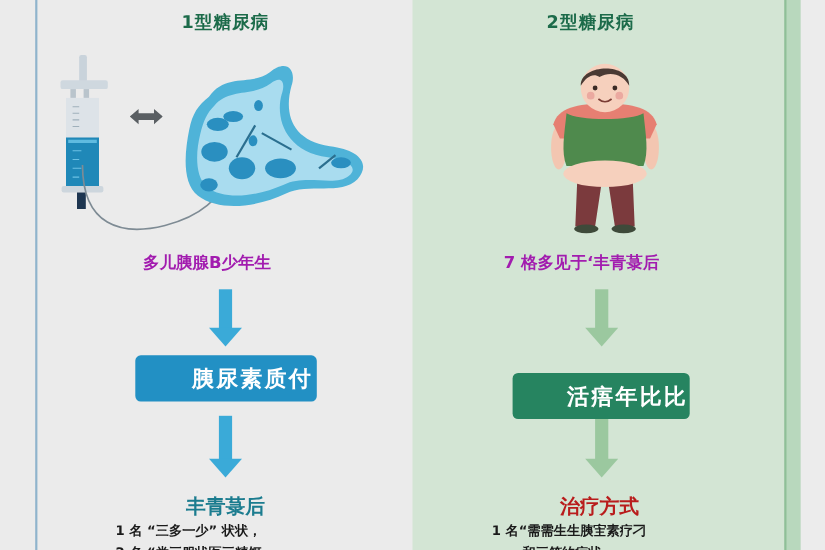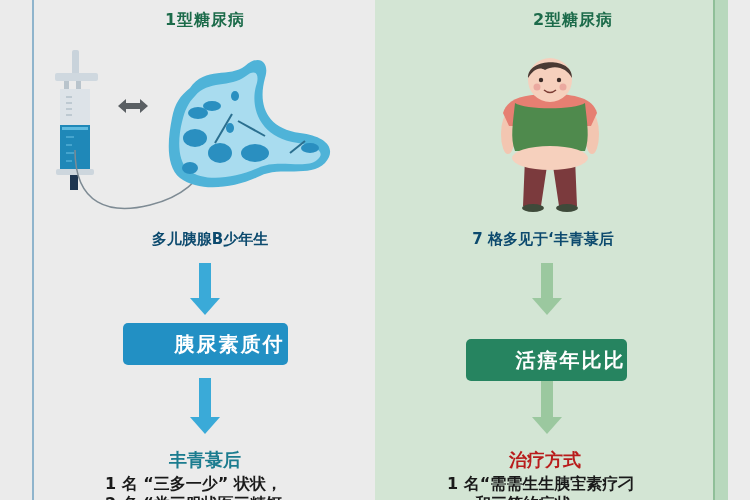--- a/index.html
+++ b/index.html
@@ -10,43 +10,43 @@
 
   .panel { position: absolute; top: 0; height: 500px; }
   .panel-left { left: 34px; width: 341px; background: #ebebeb; }
   .panel-right { left: 375px; width: 338px; background: #d3e5d4; }
   .right-stripe { position: absolute; left: 713px; top: 0; width: 15px; height: 500px; background: #b8d8bd; }
   .right-stripe-line { position: absolute; left: 713px; top: 0; width: 2px; height: 500px; background: #8fbf98; }
   .right-gutter { position: absolute; left: 728px; top: 0; width: 22px; height: 500px; background: #ececec; }
 
   .title { position: absolute; top: 10px; font-weight: bold; font-size: 16px; color: #1c6b4a; letter-spacing: 1px; text-align: center; }
   .title-left { left: 140px; width: 130px; }
-  .title-right { left: 508px; width: 130px; }
+  .title-right { left: 472px; width: 130px; }
 
-  .subtitle { position: absolute; top: 230px; font-size: 15px; color: #0c4a6e; font-weight: bold; text-align: center; }
+  .subtitle { position: absolute; top: 230px; font-size: 15px; color: #a21caf; font-weight: bold; text-align: left; }
   .sub-left { left: 130px; width: 160px; }
   .sub-right { left: 458px; width: 170px; }
 
   .arrow { position: absolute; width: 30px; }
   .arrow .shaft { position: absolute; left: 9px; top: 0; width: 12px; }
   .arrow .head { position: absolute; left: 0; width: 0; height: 0; border-left: 15px solid transparent; border-right: 15px solid transparent; }
   .arrow-blue .shaft { background: #3aaad8; }
   .arrow-blue .head { border-top: 17px solid #3aaad8; }
   .arrow-green .shaft { background: #9bc89f; }
   .arrow-green .head { border-top: 17px solid #9bc89f; }
 
   .box { position: absolute; top: 323px; height: 42px; border-radius: 5px; color: #fff; font-weight: bold; font-size: 20px; display: flex; align-items: center; justify-content: center; letter-spacing: 2px; padding-left: 48px; }
   .box-blue { left: 123px; width: 165px; background: #2290c4; }
   .box-green { left: 466px; width: 161px; background: #268460; margin-top: 16px; }
 
   .section-head { position: absolute; top: 448px; font-weight: bold; font-size: 18px; text-align: center; }
   .head-left { left: 150px; width: 110px; color: #1b7c8f; }
   .head-right { left: 490px; width: 110px; color: #b91c1c; }
 
-  .body-line { position: absolute; font-size: 16px; font-weight: bold; color: #1a1a1a; white-space: nowrap; }
+  .body-line { position: absolute; font-size: 12px; font-weight: bold; color: #1a1a1a; white-space: nowrap; }
   .line-left-1 { left: 105px; top: 474px; }
   .line-left-2 { left: 105px; top: 494px; }
   .line-right-1 { left: 447px; top: 474px; text-align: center; }
   .line-right-2 { left: 475px; top: 494px; }
 
   .illus { position: absolute; }
 </style>
 </head>
 <body>
 

